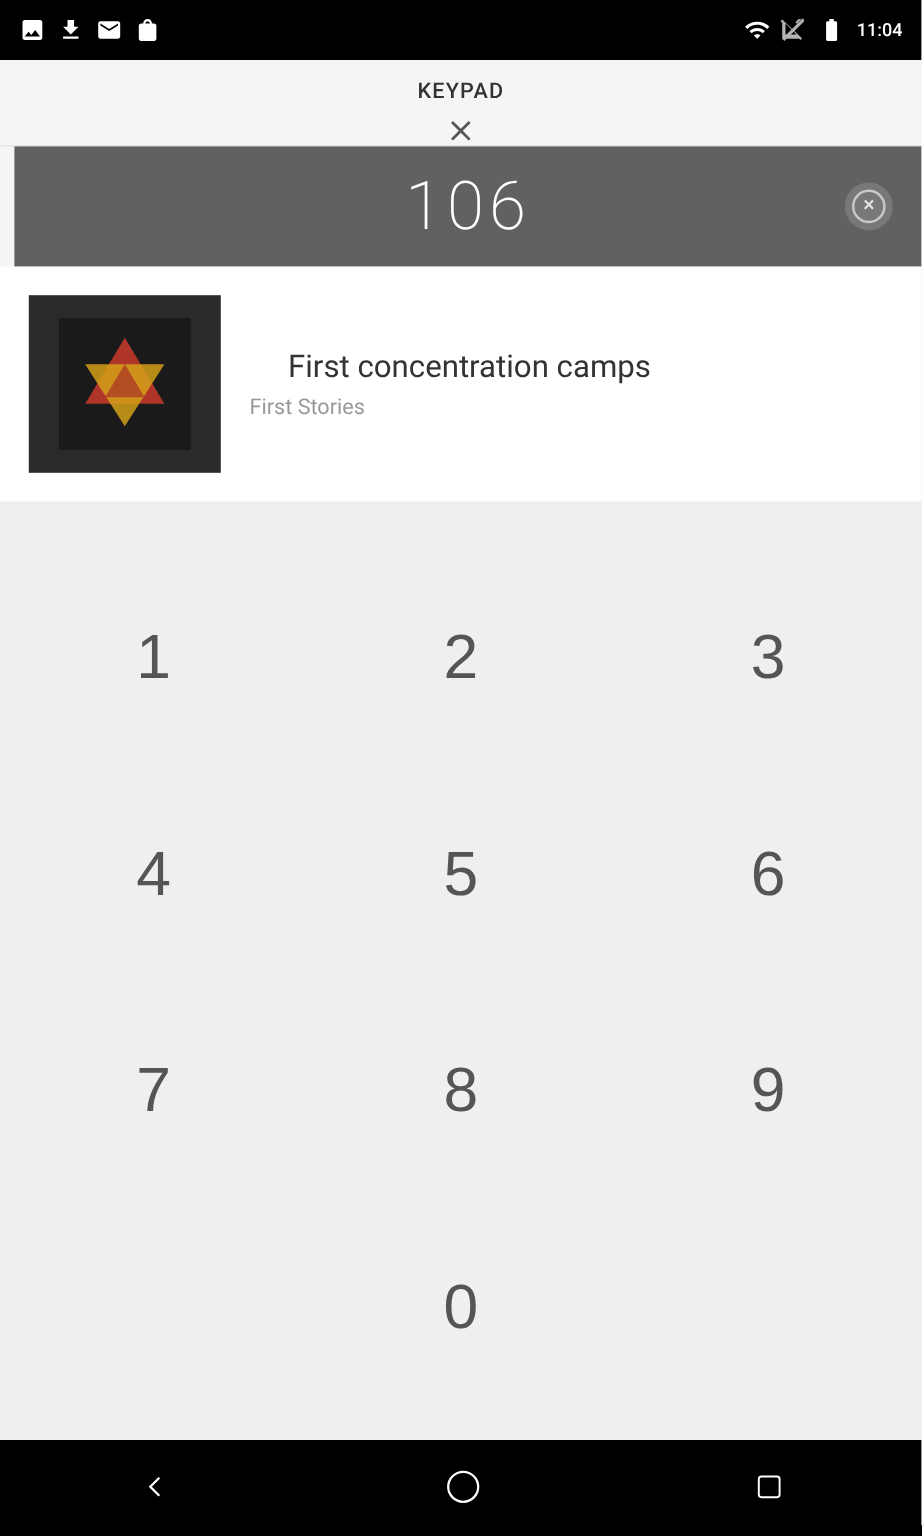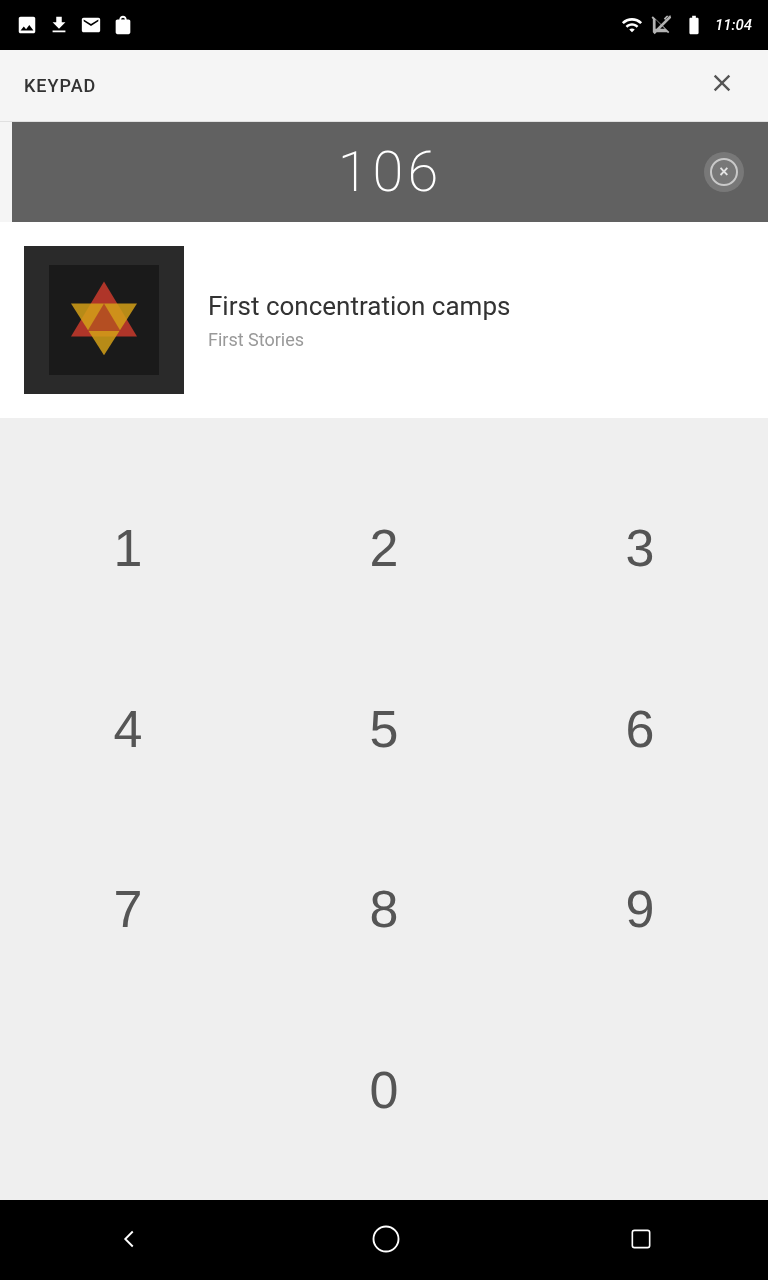--- a/index.html
+++ b/index.html
@@ -28,33 +28,33 @@
       align-items: center;
       gap: 10px;
     }
     .status-bar-right {
       display: flex;
       align-items: center;
       gap: 8px;
       color: #fff;
       font-size: 14px;
       font-weight: 500;
-      font-style: italic;
     }
 
     
     .app-bar {
       background: #f5f5f5;
       height: 72px;
       display: flex;
       align-items: center;
       justify-content: space-between;
       padding: 16px 24px;
       flex-shrink: 0;
       border-bottom: 1px solid #e0e0e0;
+      flex-direction: column;
     }
     .app-bar-title {
       font-size: 18px;
       font-weight: 500;
       color: #333;
       letter-spacing: 1px;
     }
     .close-btn {
       background: none;
       border: none;
@@ -130,20 +130,21 @@
     }
     .result-text {
       display: flex;
       flex-direction: column;
       gap: 8px;
     }
     .result-title {
       font-size: 26px;
       color: #333;
       font-weight: 400;
+      margin-left: 32px;
     }
     .result-subtitle {
       font-size: 18px;
       color: #999;
       font-weight: 400;
     }
 
     
     .separator {
       height: 20px;

